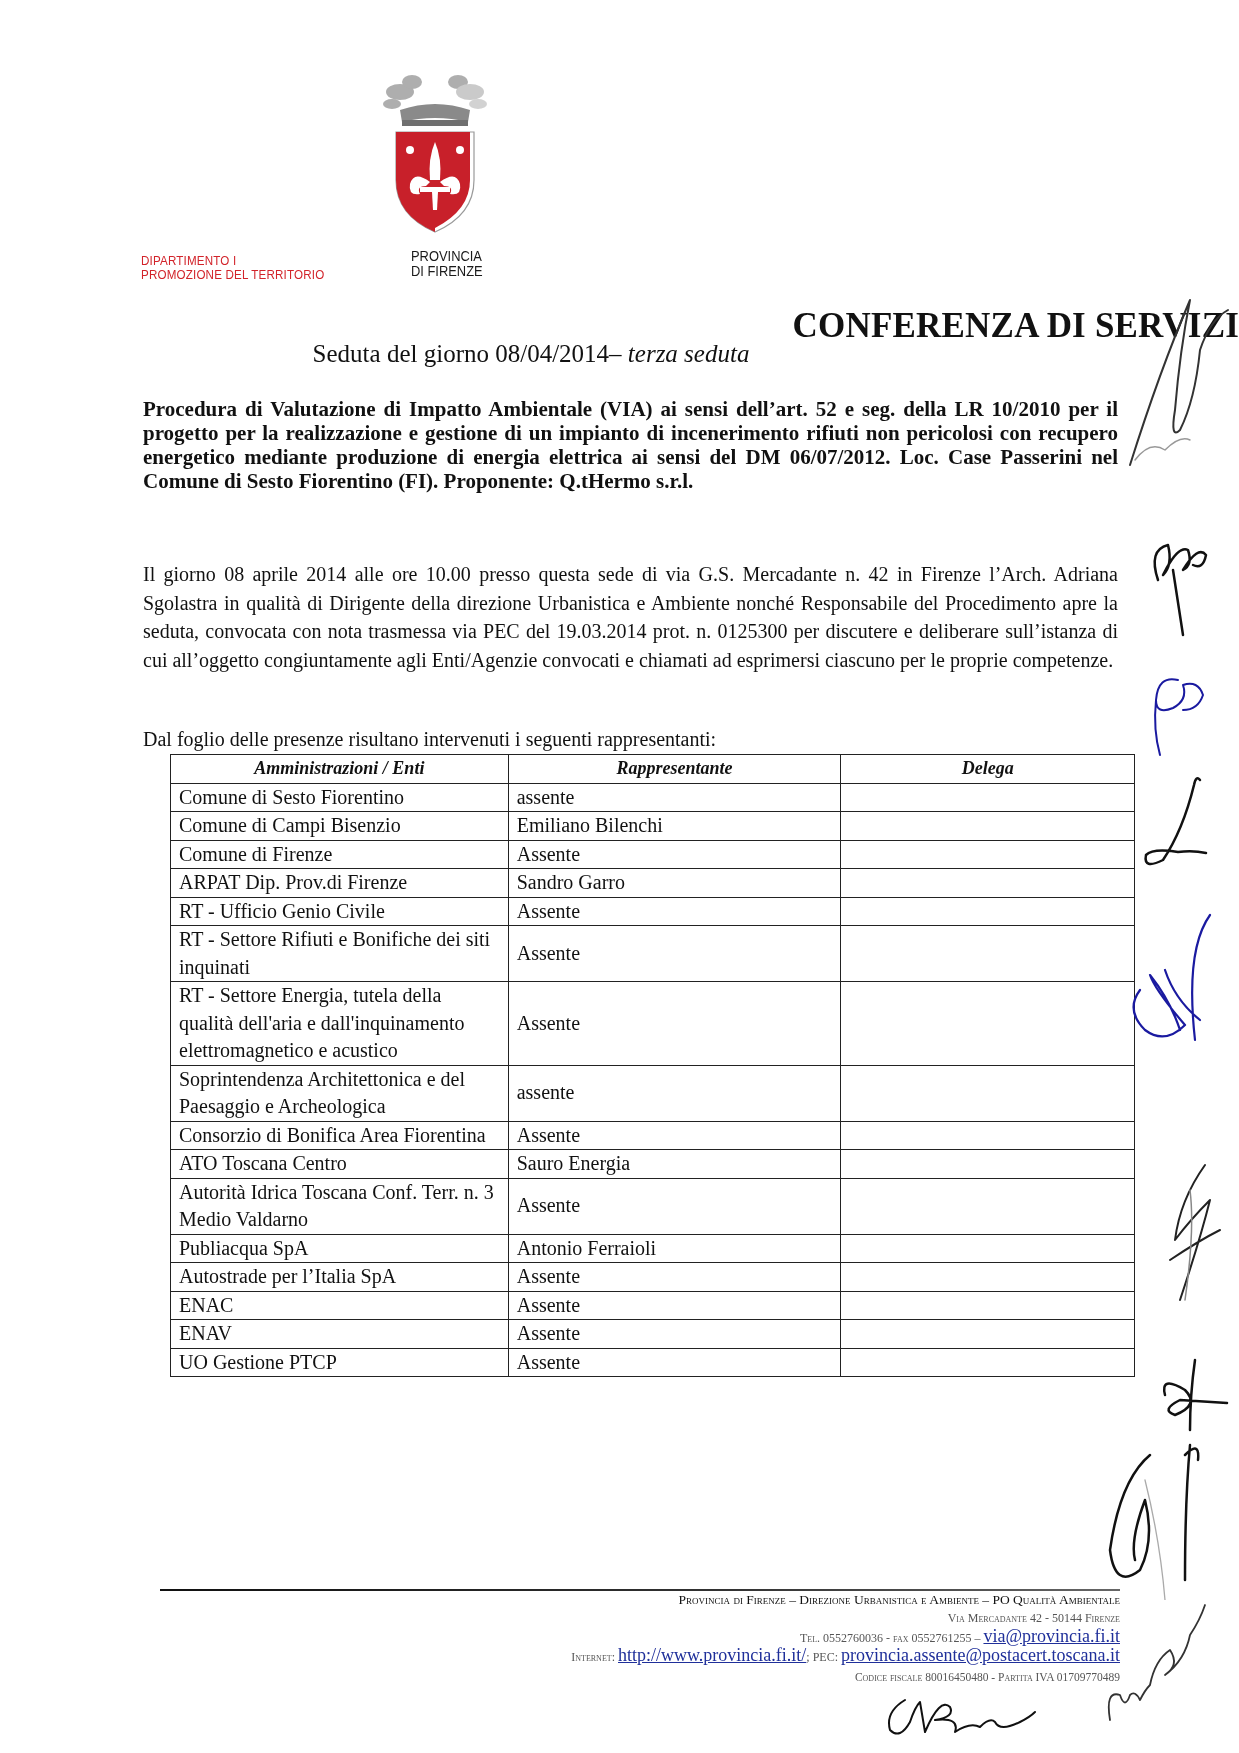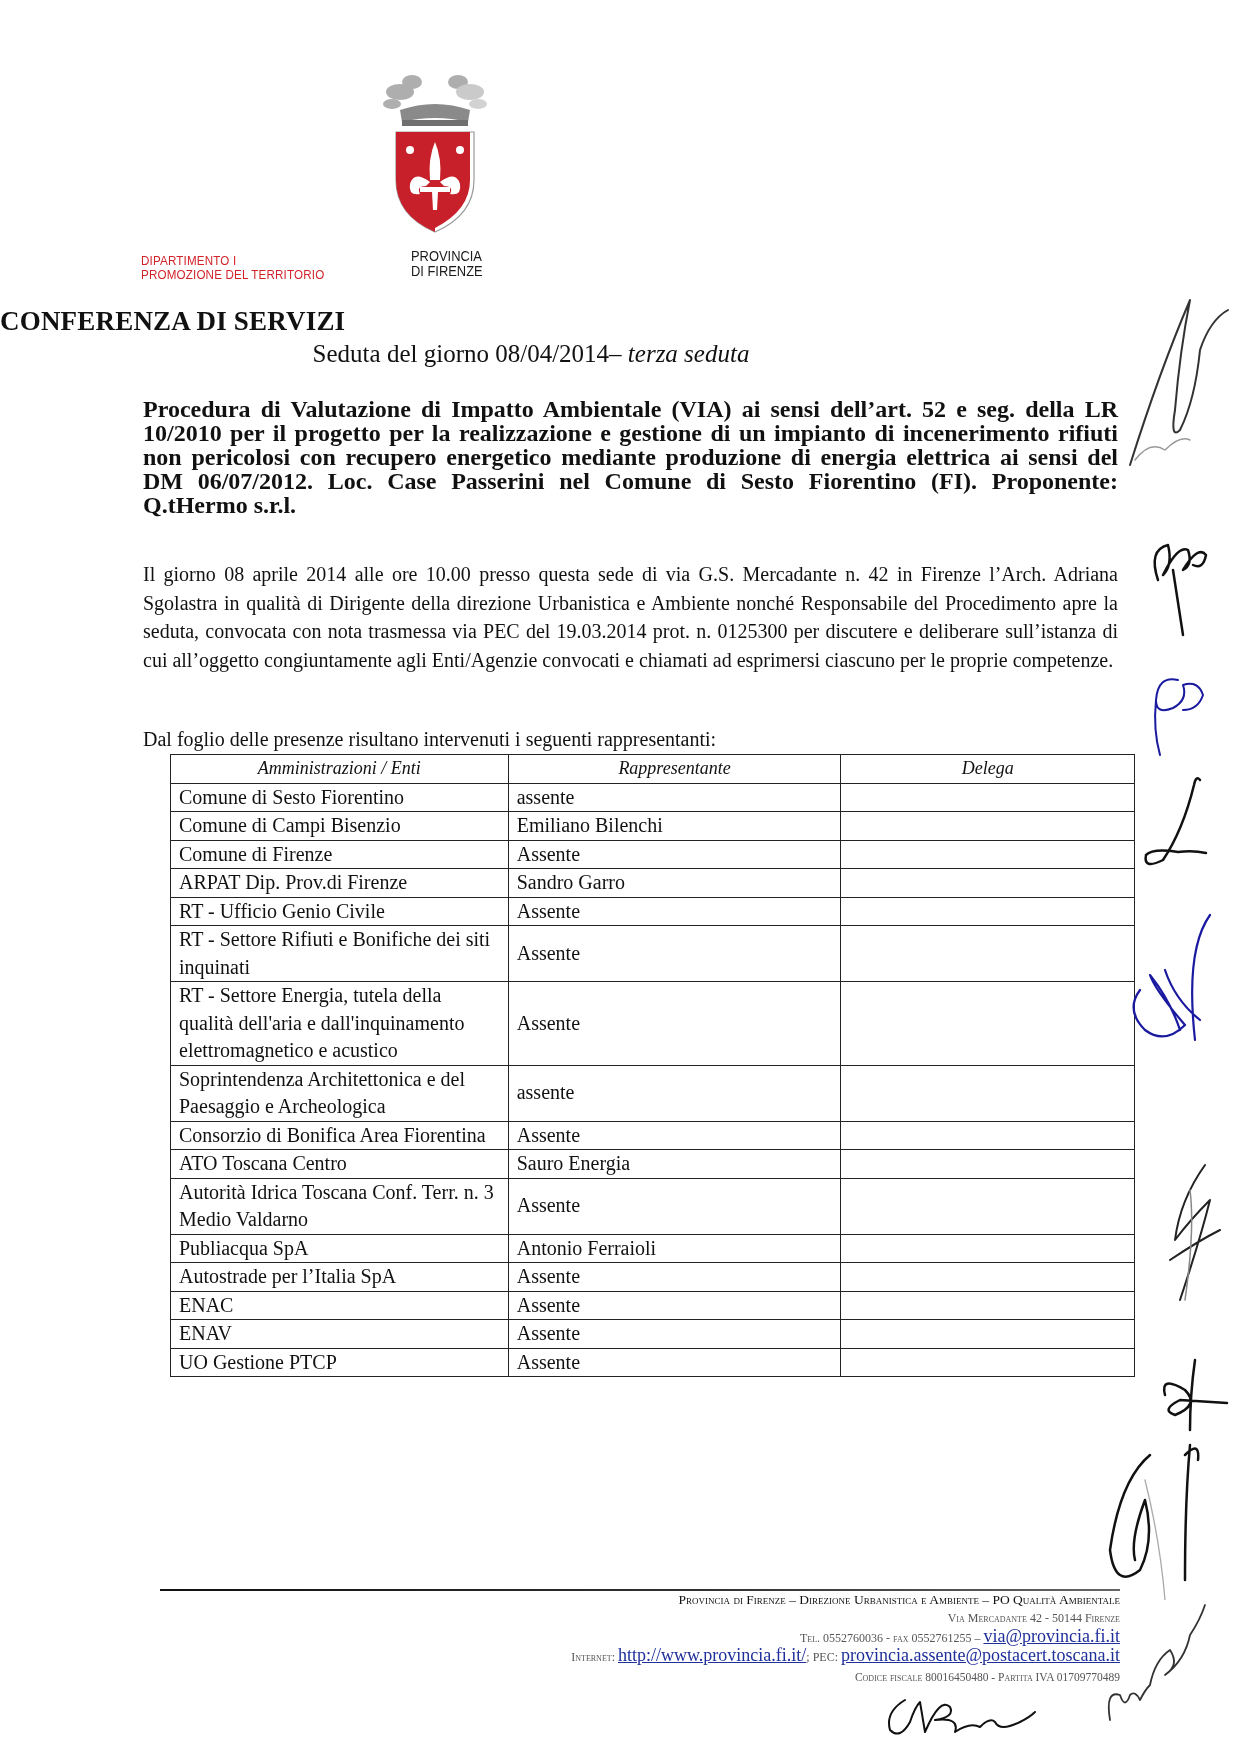--- a/index.html
+++ b/index.html
@@ -4,33 +4,33 @@
 <style>
   html, body { margin: 0; padding: 0; background: #ffffff; }
   body { width: 1239px; height: 1753px; position: relative; overflow: hidden; font-family: "Liberation Serif", serif; color: #111; }
   .abs { position: absolute; }
 
   
   .dept { left: 141px; top: 254px; color: #d2232a; font-family: "Liberation Sans", sans-serif; font-size: 13.5px; line-height: 14px; transform: scaleX(0.86); transform-origin: left top; letter-spacing: 0.2px; }
   .prov { left: 411px; top: 248px; color: #1a1a1a; font-family: "Liberation Sans", sans-serif; font-size: 15px; line-height: 15px; transform: scaleX(0.86); transform-origin: left top; }
   .logo { left: 370px; top: 70px; width: 130px; height: 170px; }
 
-  .title { left: 0; width: 1239px; top: 306px; text-align: left; font-weight: bold; font-size: 27px; letter-spacing: 0.2px; }
+  .title { left: 0; width: 1239px; top: 306px; text-align: right; font-weight: bold; font-size: 35px; letter-spacing: 0.2px; }
   .subtitle { left: 0; width: 1062px; top: 340px; text-align: center; font-size: 25px; }
   .subtitle i { font-style: italic; }
 
-  .subject { left: 143px; top: 397px; width: 975px; font-weight: bold; font-size: 24px; line-height: 24px; text-align: justify; text-align-last: left; }
+  .subject { left: 143px; top: 397px; width: 975px; font-weight: bold; font-size: 21px; line-height: 24px; text-align: justify; text-align-last: left; }
 
   .body-p { left: 143px; top: 560px; width: 975px; font-size: 20px; line-height: 28.6px; text-align: justify; text-align-last: left; }
 
   .intro { left: 143px; top: 728px; font-size: 20px; }
 
   table.att { position: absolute; left: 170px; top: 754px; width: 965px; border-collapse: collapse; font-size: 20px; }
   table.att th, table.att td { border: 1.6px solid #222; padding: 0 8px; vertical-align: middle; line-height: 27.5px; }
-  table.att th { font-weight: normal; font-style: italic; text-align: center; font-size: 18px; height: 27px; padding-left: 8px; }
+  table.att th { font-weight: bold; font-style: italic; text-align: center; font-size: 18px; height: 27px; padding-left: 8px; }
   table.att col.c1 { width: 338px; }
   table.att col.c2 { width: 333px; }
   table.att col.c3 { width: 294px; }
   table.att td { height: 27px; }
 
   .rule { left: 160px; top: 1589px; width: 960px; height: 2px; background: linear-gradient(to right, #111 0%, #333 60%, #666 100%); }
 
   .footer { right: 119px; text-align: right; font-size: 12px; line-height: 16px; color: #222; font-variant: small-caps; }
   .f1 { top: 1592px; font-weight: normal; font-size: 13.5px; color: #111; }
   .f2 { top: 1610px; color: #555; }

